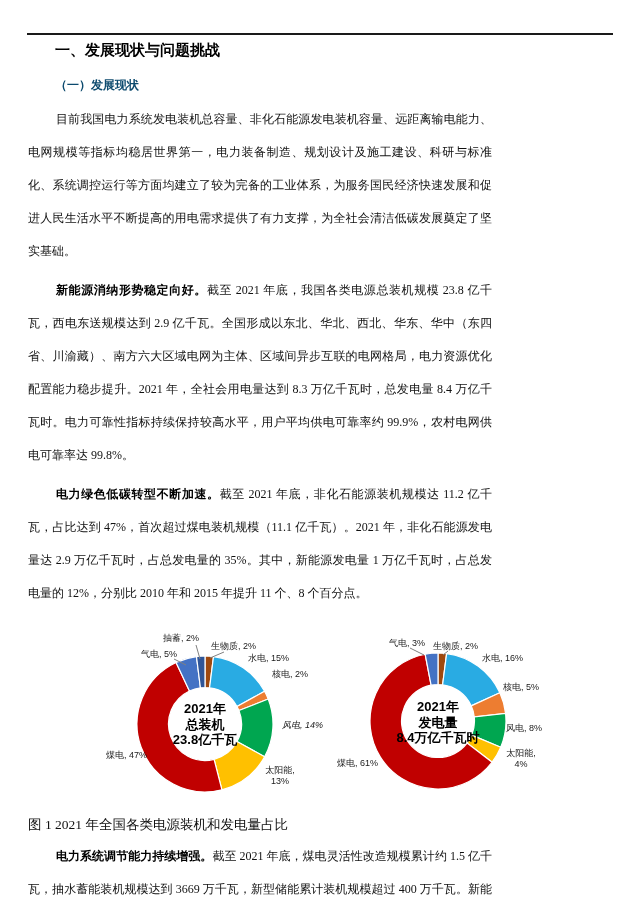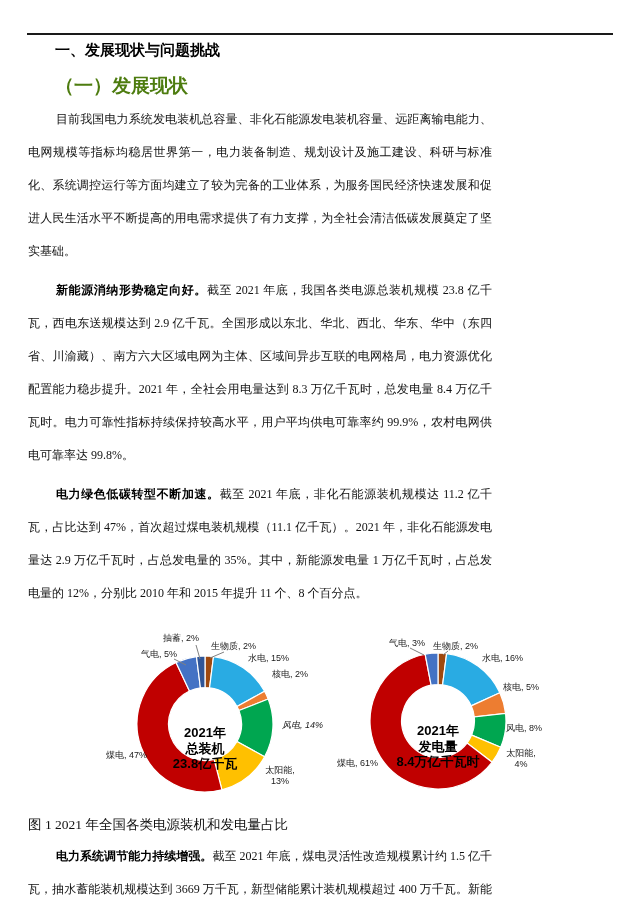--- a/index.html
+++ b/index.html
@@ -10,21 +10,21 @@
   }
   .page{position:relative;width:520px;height:905px;}
   .header-rule{position:absolute;top:33px;left:27px;width:586px;border-top:2px solid #1a1a1a;}
   .content{padding:40px 28px 0 28px;}
   h1.doc-h1{
     margin:0 0 0 27px;font-family:"Liberation Sans","DejaVu Sans",sans-serif;
     font-weight:bold;font-size:15px;line-height:20px;color:#000;
   }
   h2.doc-h2{
     margin:16px 0 0 27px;font-family:"Liberation Sans","DejaVu Sans",sans-serif;
-    font-weight:bold;font-size:19px;line-height:19px;color:#4d7c0f;
+    font-weight:bold;font-size:12px;line-height:19px;color:#0c4a6e;
   }
   p.body-para{
     margin:6px 0 0 0;font-size:12px;line-height:33px;text-align:justify;
     text-indent:28px;color:#111;
   }
   p.body-para:first-of-type{margin-top:8px;}
   .lead{
     font-family:"Liberation Sans","DejaVu Sans",sans-serif;
     font-weight:bold;color:#000;
   }
@@ -32,21 +32,21 @@
   .donut-svg{position:absolute;}
   .pie-label{
     position:absolute;font-family:"Liberation Sans","DejaVu Sans",sans-serif;
     font-size:9px;line-height:11px;color:#1a1a1a;white-space:nowrap;
   }
   .pie-label.two-line{white-space:normal;text-align:center;}
   .pie-label .l2{display:block;}
   .donut-center{
     position:absolute;text-align:center;
     font-family:"Liberation Sans","DejaVu Sans",sans-serif;
-    font-weight:bold;font-size:13px;line-height:15.5px;color:#000;margin-top:24px;
+    font-weight:bold;font-size:13px;line-height:15.5px;color:#000;
   }
   .leader-overlay{position:absolute;left:0;top:0;pointer-events:none;}
   .fig-caption{
     margin:4px 0 0 0;font-size:13.5px;line-height:18px;color:#111;
   }
   .last-para{margin-top:10px;}
 </style>
 </head>
 <body>
 

